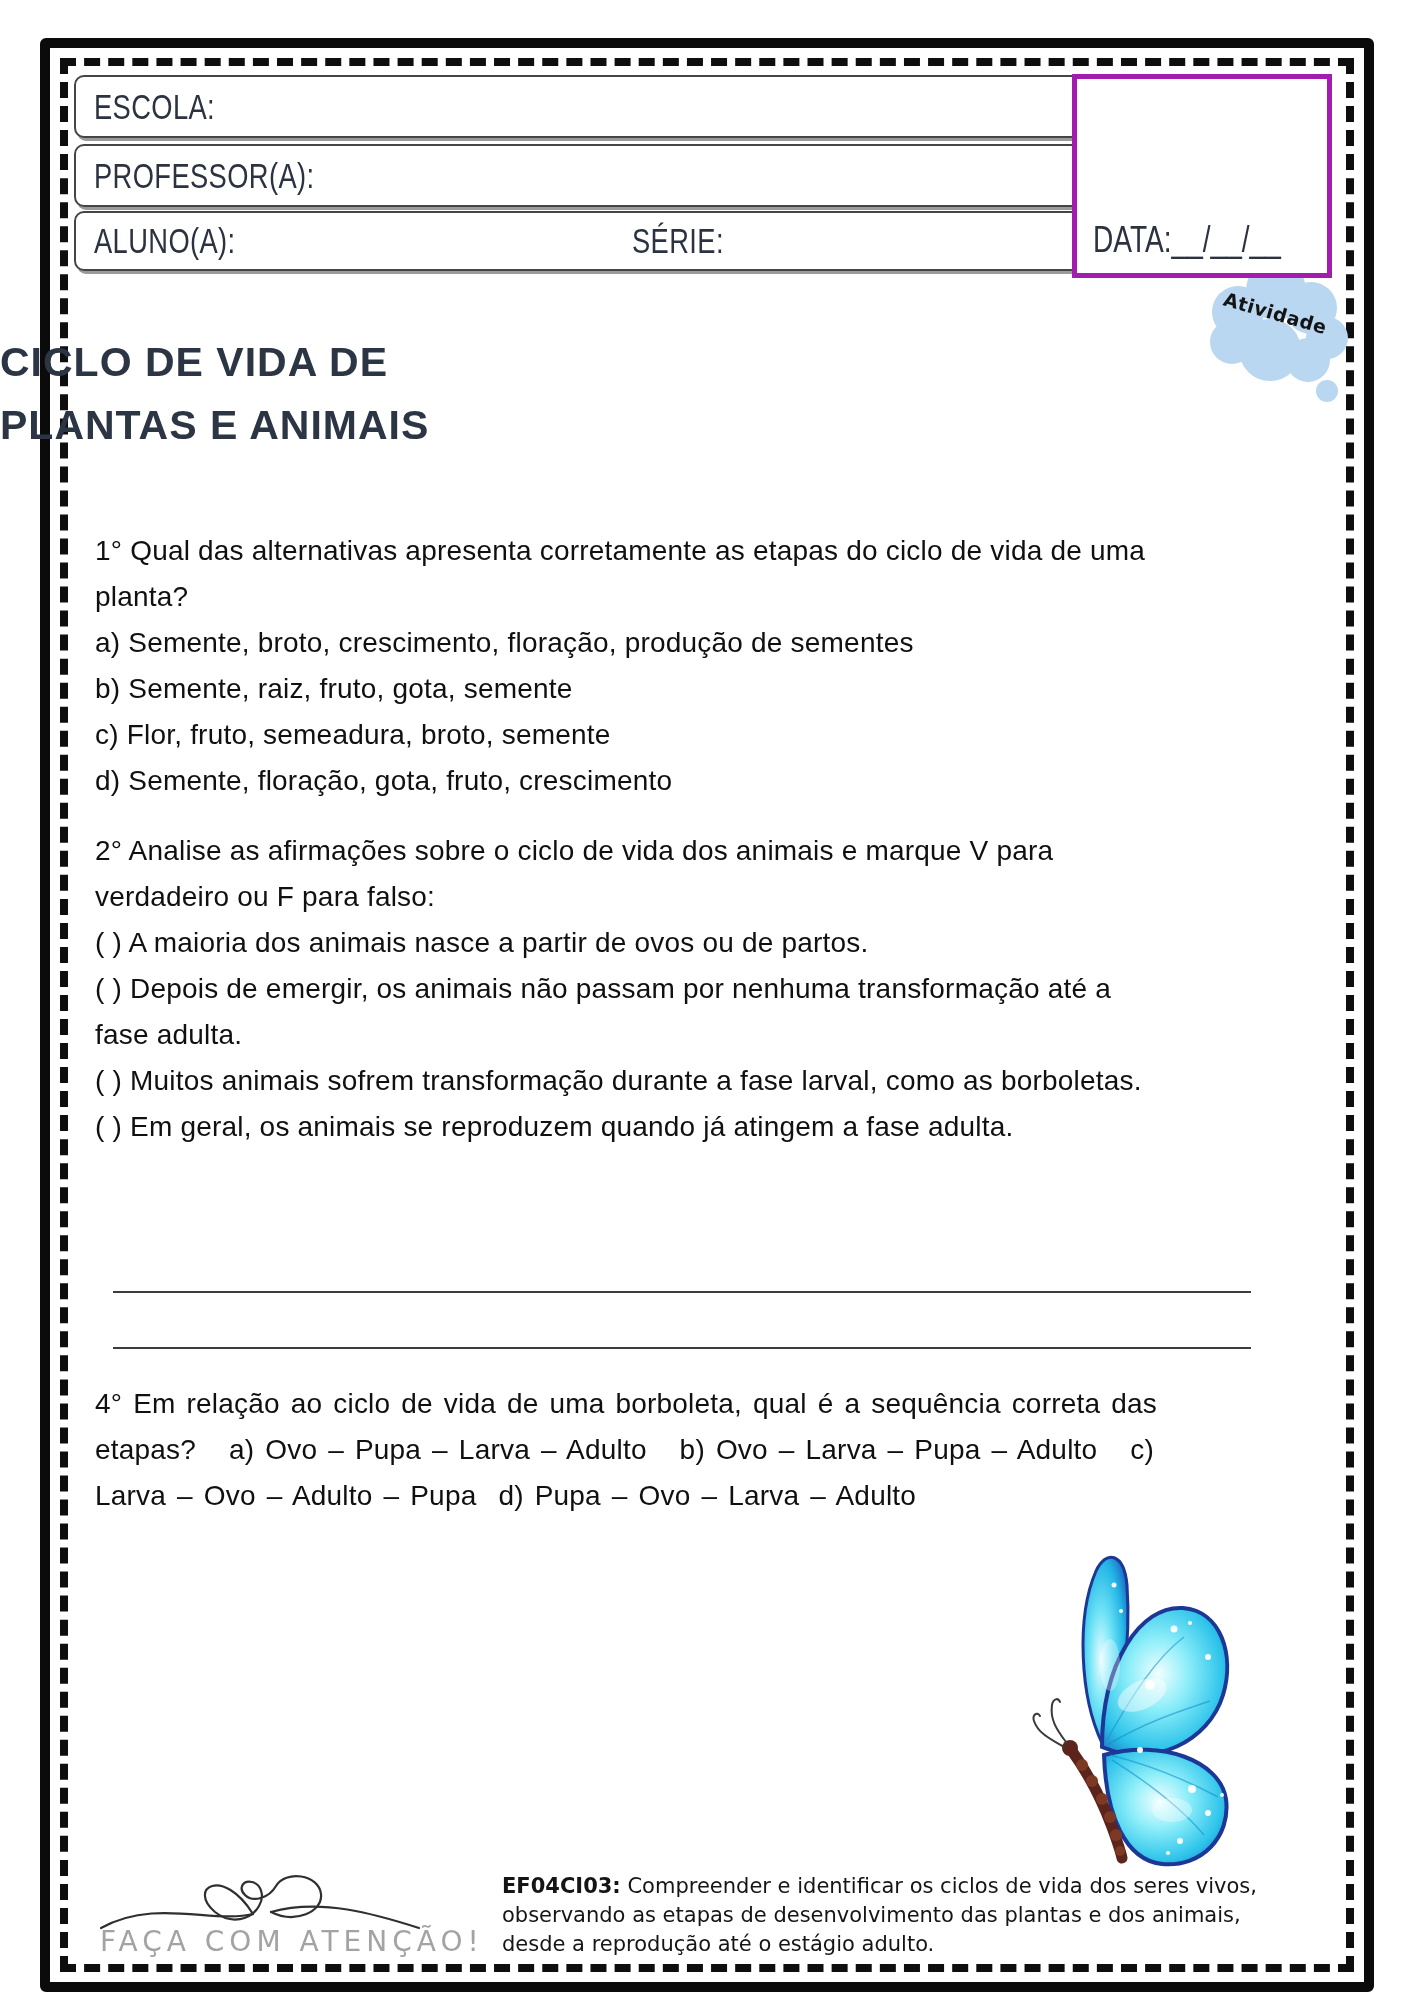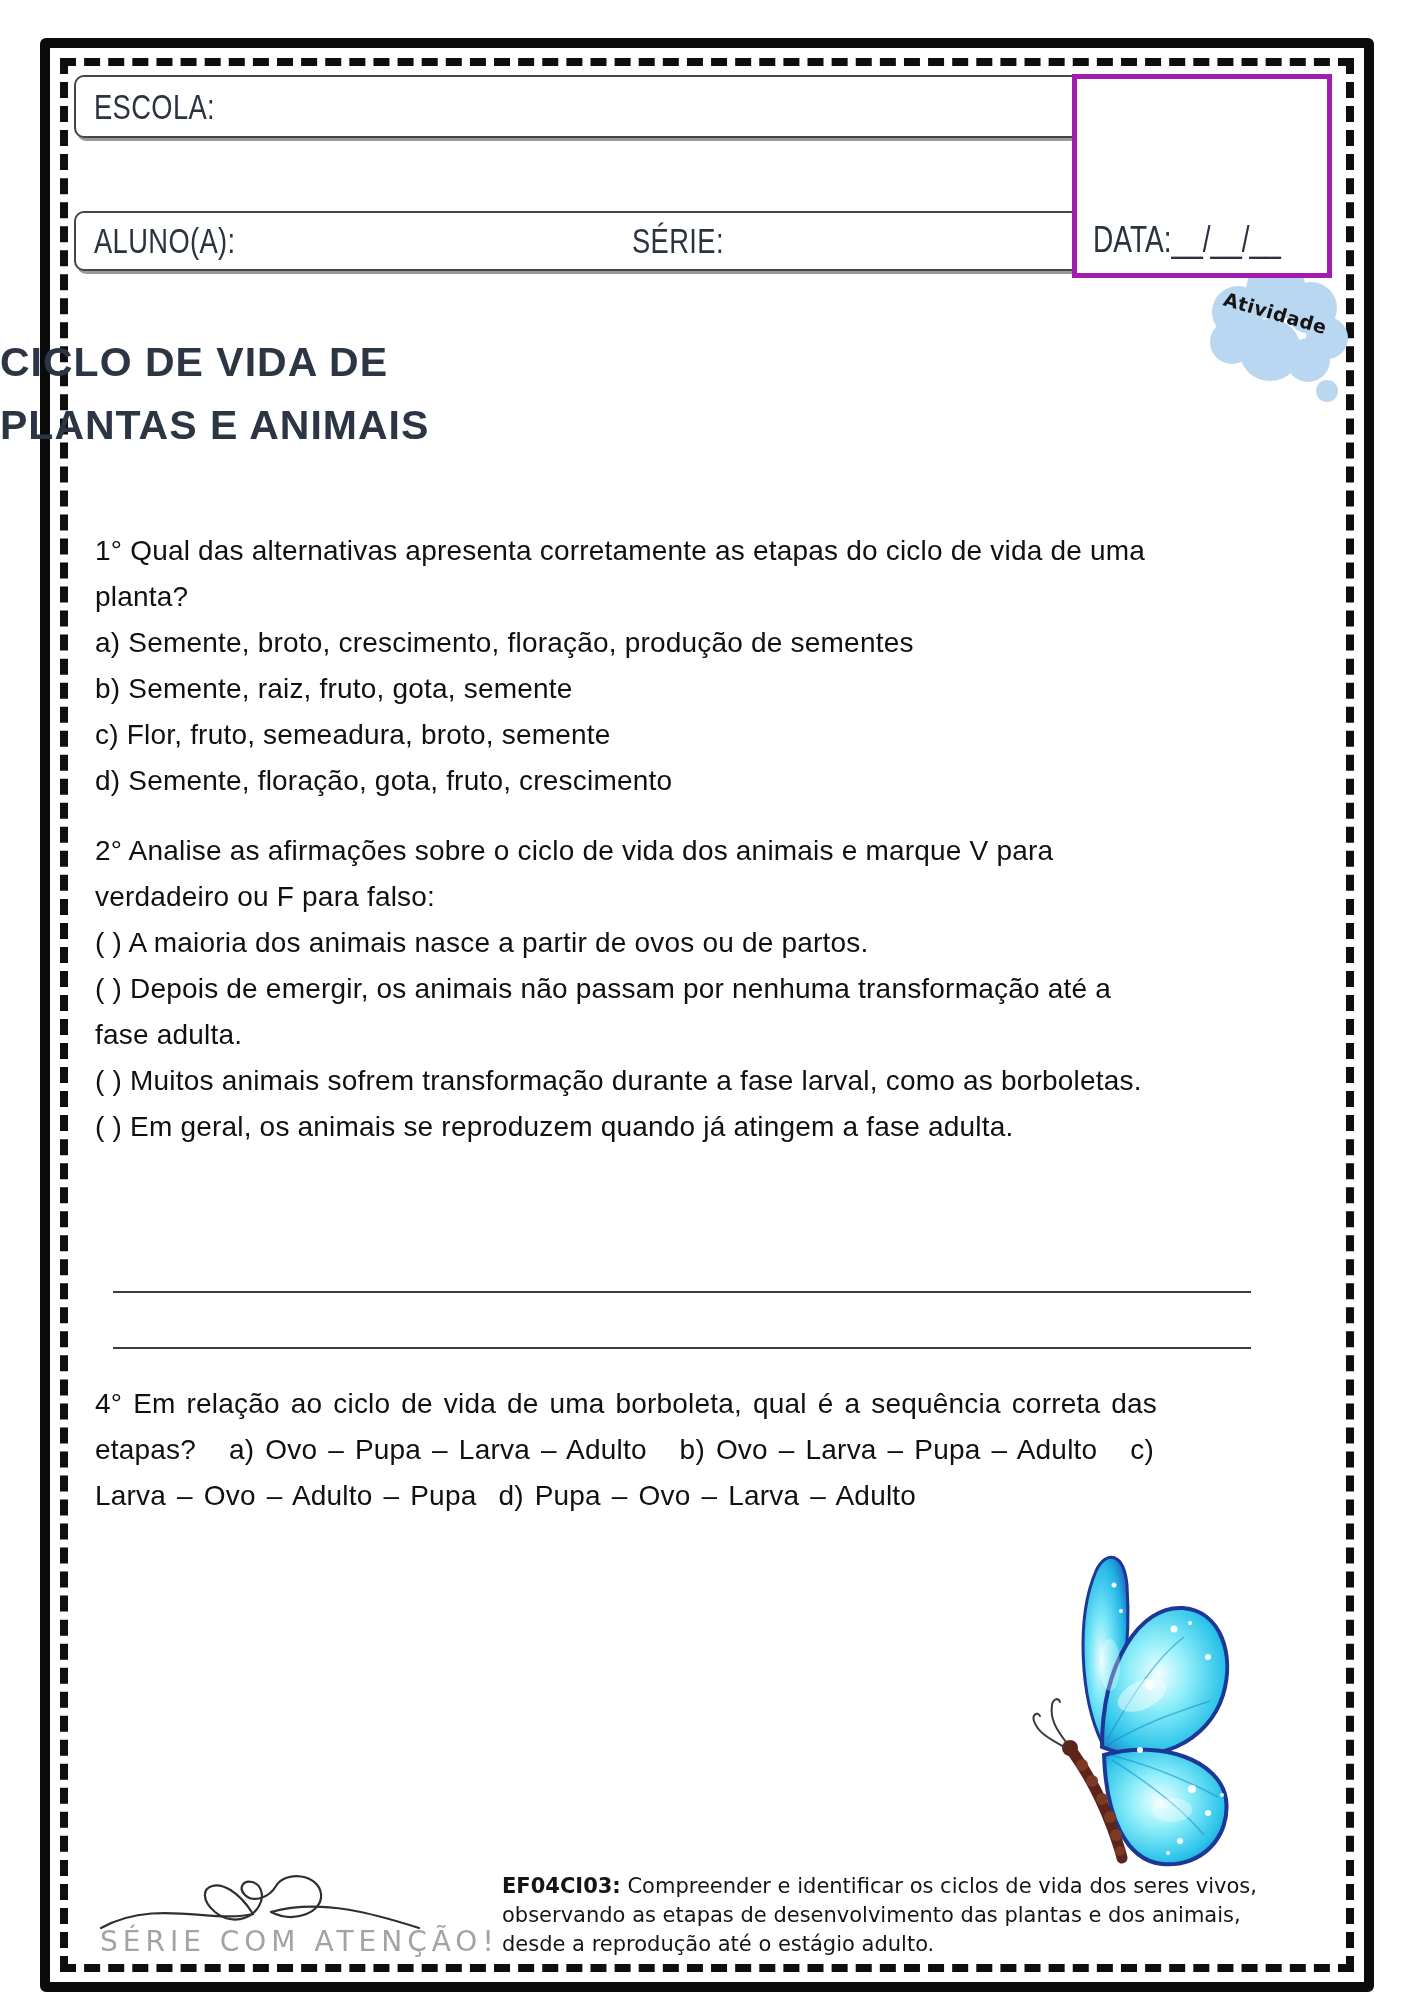--- a/index.html
+++ b/index.html
@@ -64,20 +64,23 @@
 </head>
 <body>
 
 <div class="page">
 
   <div class="frame-outer"></div>
   <div class="frame-dash"></div>
 
   <div class="hrow r1">
     <span class="hlabel">ESCOLA:</span>
+  </div>
+  <div class="hrow r2">
+    <span class="hlabel">PROFESSOR(A):</span>
   </div>
   <div class="hrow r3">
     <span class="hlabel">ALUNO(A):</span>
     <span class="hlabel serie">SÉRIE:</span>
   </div>
 
   <div class="data-box">
     <span class="data-label">DATA:__/__/__</span>
   </div>
 
@@ -180,19 +183,19 @@
     </g>
   </svg>
 
   <svg class="doodle" viewBox="0 0 335 86">
     <g stroke="#2f2f2f" stroke-width="2.2" fill="none" stroke-linecap="round">
       <path d="M6,74 C60,44 118,70 158,60"></path>
       <path d="M158,60 C128,12 92,34 120,58 C136,71 156,66 164,52 C170,42 166,30 157,28 C148,26 143,34 150,41 C158,49 174,44 181,32 C190,16 224,20 226,40 C228,58 200,70 176,58"></path>
       <path d="M176,58 C226,44 280,60 324,74"></path>
     </g>
   </svg>
-  <div class="motto">SÉRIE COM ATENÇÃO!</div>
+  <div class="motto">FAÇA COM ATENÇÃO!</div>
 
   <div class="skill"><span class="skill-code">EF04CI03:</span><span> Compreender e identificar os ciclos de vida dos seres vivos,
 observando as etapas de desenvolvimento das plantas e dos animais,
 desde a reprodução até o estágio adulto.</span></div>
 
 </div>
 
 </body></html>

